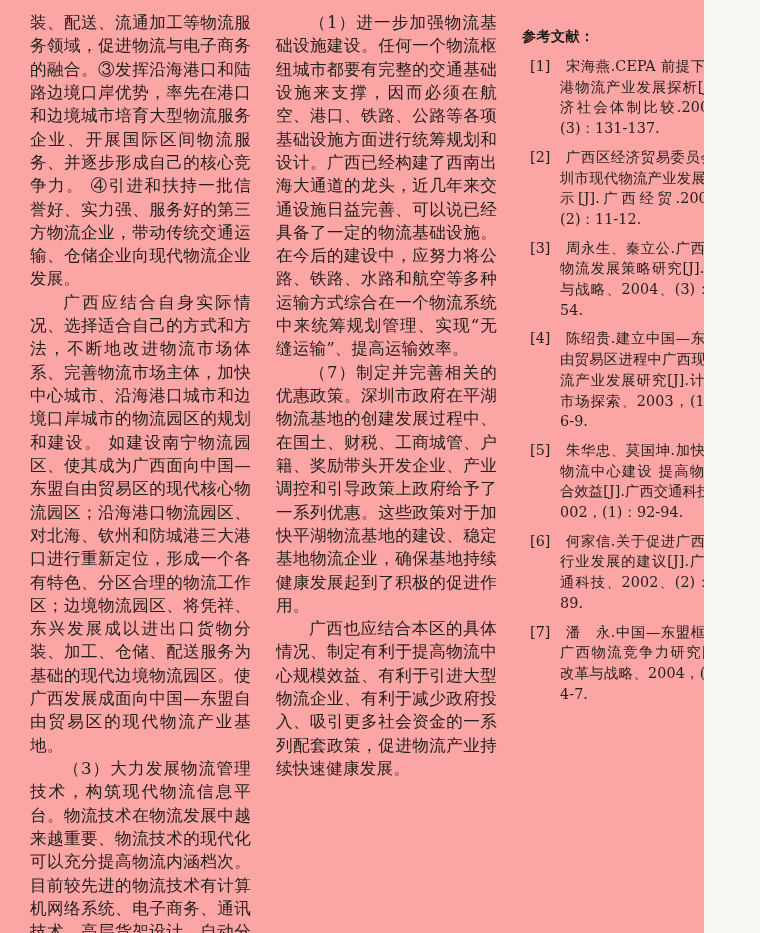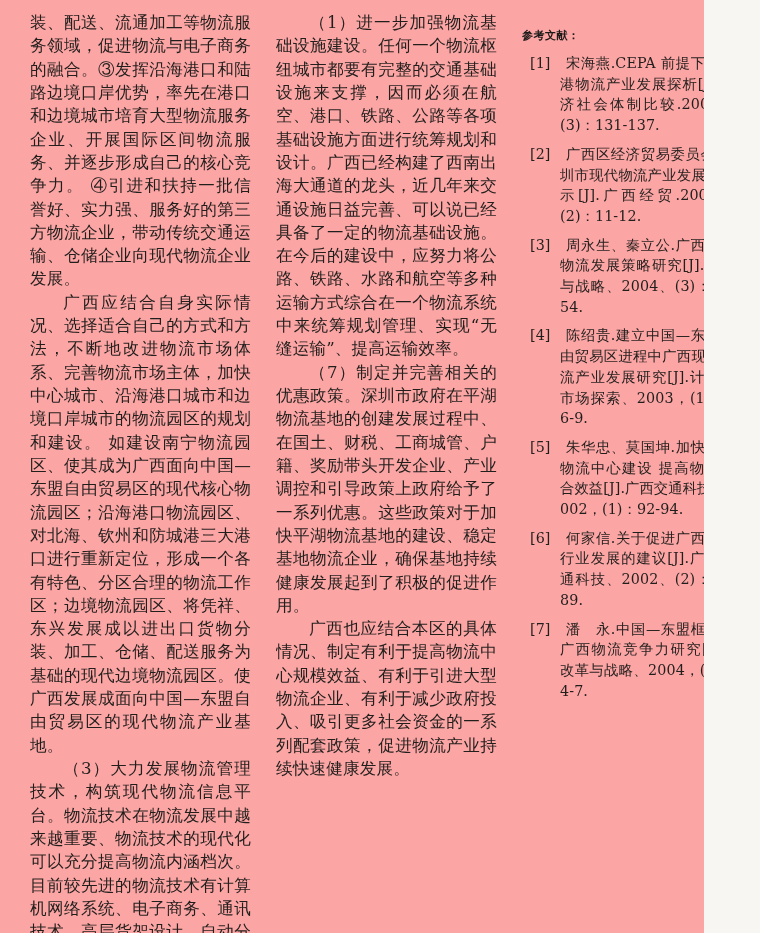--- a/index.html
+++ b/index.html
@@ -31,21 +31,21 @@
     letter-spacing: 0.15px;
     text-align: justify;
     text-indent: 2em;
     word-break: break-all;
   }
   .body-para.cont { text-indent: 0; }
   .ref-heading {
     margin: 17px 0 10px 0;
     font-family: "DejaVu Sans", "Liberation Sans", sans-serif;
     font-weight: bold;
-    font-size: 11px;
+    font-size: 14px;
     letter-spacing: 0.5px;
     color: #1c1a18;
   }
   .ref-item {
     margin: 8px;
     font-size: 14.3px;
     line-height: 20.7px;
     letter-spacing: 0.1px;
     text-align: justify;
     padding-left: 2.1em;

